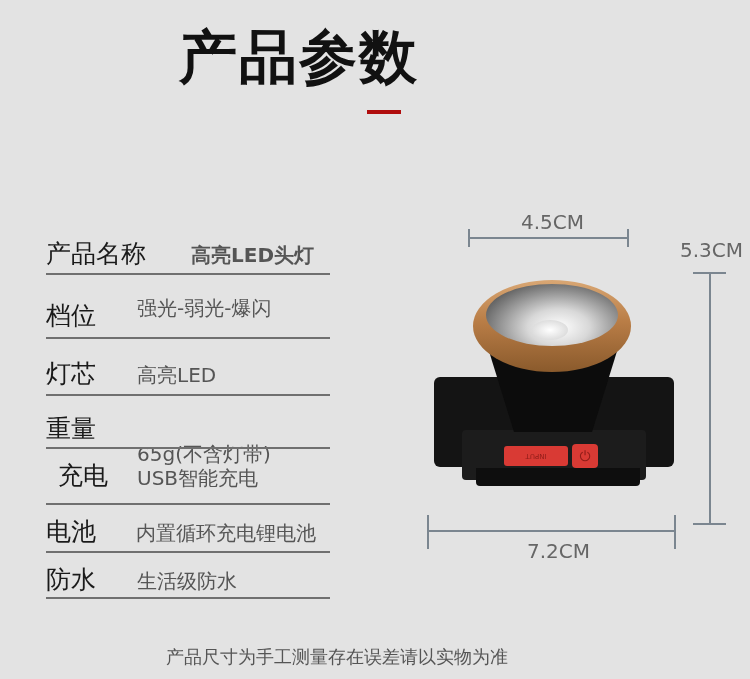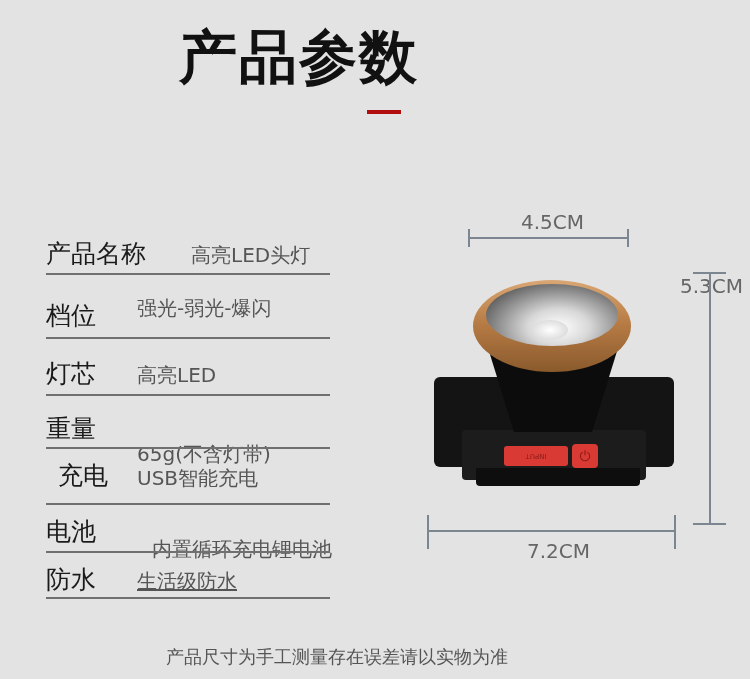--- a/index.html
+++ b/index.html
@@ -84,54 +84,54 @@
     }
   </style>
 </head>
 <body>
 
 <div class="title">产品参数</div>
 <div class="title-bar"></div>
 
 <div>
   <div class="spec-label" style="left:46px; top:237px;">产品名称</div>
-  <div class="spec-value" style="left:191px; top:242px;">高亮LED头灯</div>
+  <div class="spec-value" style="left:191px; top:242px;font-weight:bold;">高亮LED头灯</div>
   <div class="divider" style="top:273px;"></div>
 
   <div class="spec-label" style="left:46px; top:299px;">档位</div>
   <div class="spec-value" style="left:137px; top:295px;text-align:center;">强光-弱光-爆闪</div>
   <div class="divider" style="top:337px;"></div>
 
   <div class="spec-label" style="left:46px; top:357px;">灯芯</div>
   <div class="spec-value" style="left:137px; top:362px;">高亮LED</div>
   <div class="divider" style="top:394px;"></div>
 
   <div class="spec-label" style="left:46px; top:412px;">重量</div>
   <div class="spec-value" style="left:137px; top:441px;">65g(不含灯带)</div>
   <div class="divider" style="top:447px;"></div>
 
   <div class="spec-label" style="left:46px; top:459px;margin-left:12px;">充电</div>
   <div class="spec-value" style="left:137px; top:465px;">USB智能充电</div>
   <div class="divider" style="top:503px;"></div>
 
   <div class="spec-label" style="left:46px; top:515px;">电池</div>
-  <div class="spec-value" style="left:152px; top:520px;margin-top:16px;">内置循环充电锂电池</div>
+  <div class="spec-value" style="left:136px; top:520px;">内置循环充电锂电池</div>
   <div class="divider" style="top:551px;"></div>
 
   <div class="spec-label" style="left:46px; top:563px;">防水</div>
-  <div class="spec-value" style="left:137px; top:568px;text-decoration:underline;">生活级防水</div>
+  <div class="spec-value" style="left:137px; top:568px;">生活级防水</div>
   <div class="divider" style="top:597px;"></div>
 </div>
 
 <div class="dim-label" style="left:521px; top:210px;">4.5CM</div>
 <div class="dim-line" style="left:468px; top:237px; width:160px; height:1.5px;"></div>
 <div class="dim-line" style="left:468px; top:229px; width:1.5px; height:18px;"></div>
 <div class="dim-line" style="left:627px; top:229px; width:1.5px; height:18px;"></div>
 
-<div class="dim-label" style="left:680px; top:238px;margin-top:36px;">5.3CM</div>
+<div class="dim-label" style="left:680px; top:238px;">5.3CM</div>
 <div class="dim-line" style="left:709px; top:272px; width:1.5px; height:252px;"></div>
 <div class="dim-line" style="left:693px; top:272px; width:33px; height:1.5px;"></div>
 <div class="dim-line" style="left:693px; top:523px; width:33px; height:1.5px;"></div>
 
 <div class="dim-line" style="left:427px; top:530px; width:248px; height:1.5px;"></div>
 <div class="dim-line" style="left:427px; top:515px; width:1.5px; height:34px;"></div>
 <div class="dim-line" style="left:674px; top:515px; width:1.5px; height:34px;"></div>
 <div class="dim-label" style="left:527px; top:539px;">7.2CM</div>
 
 <div class="lamp">

